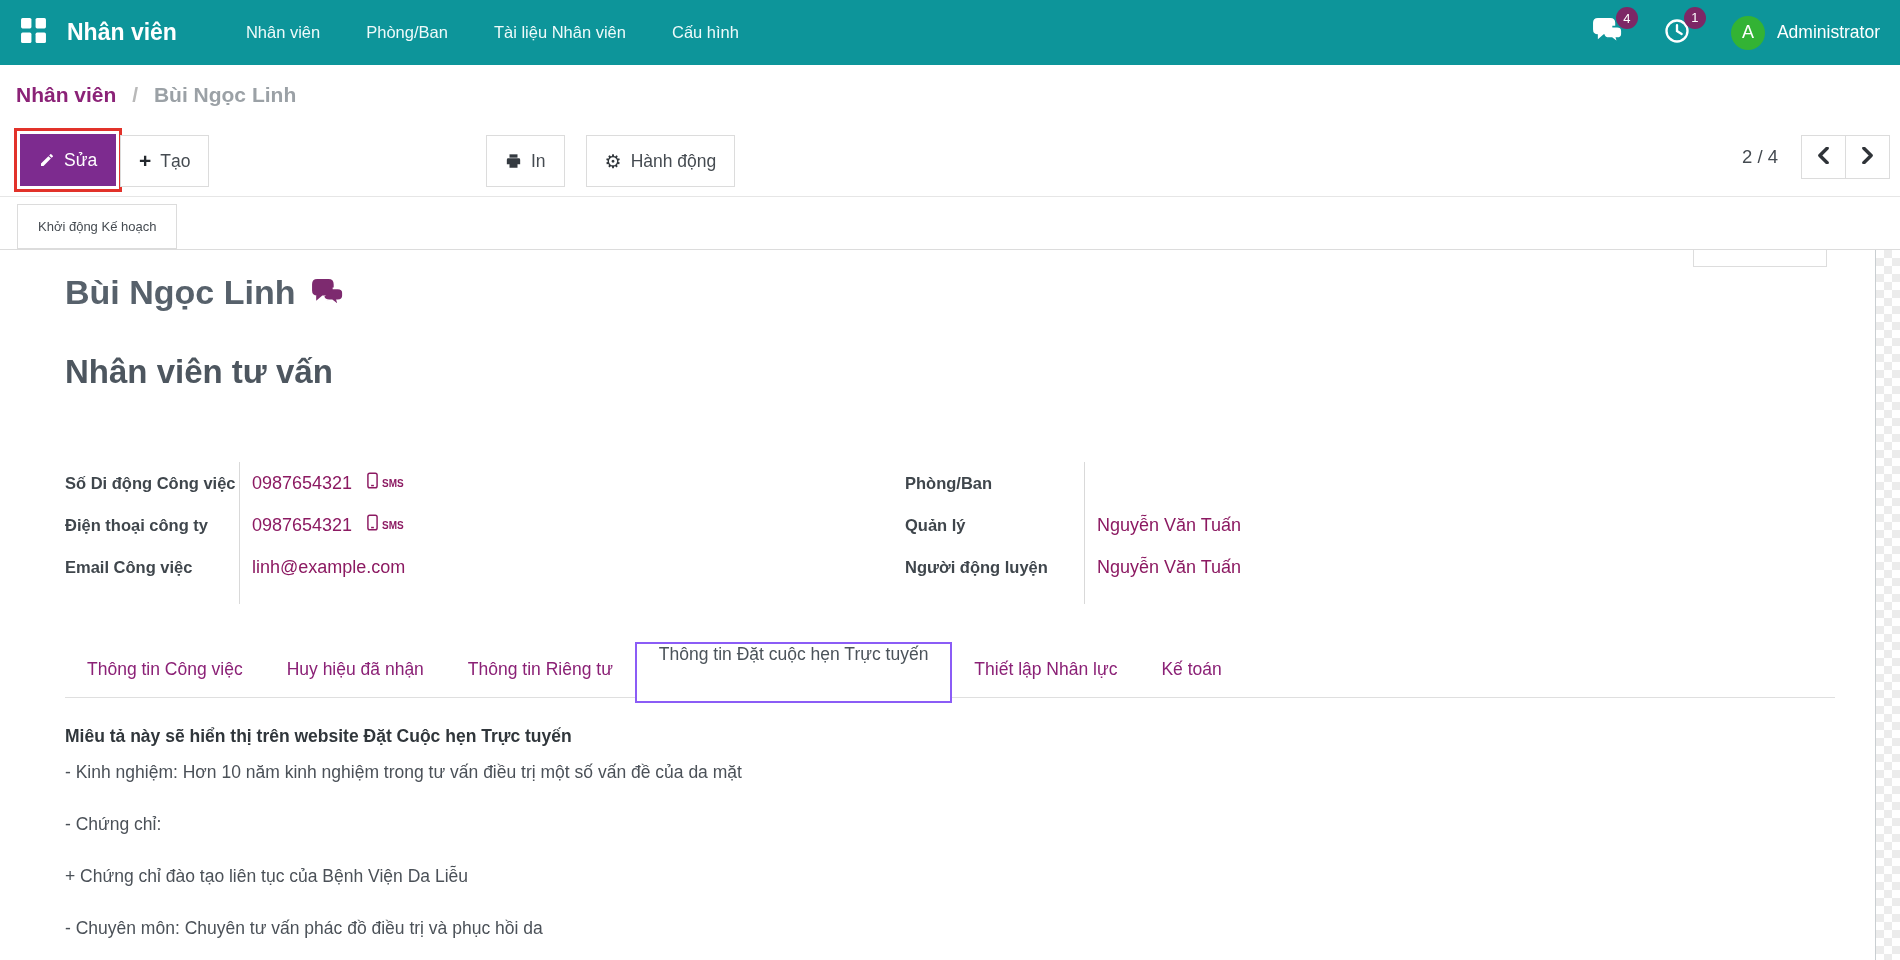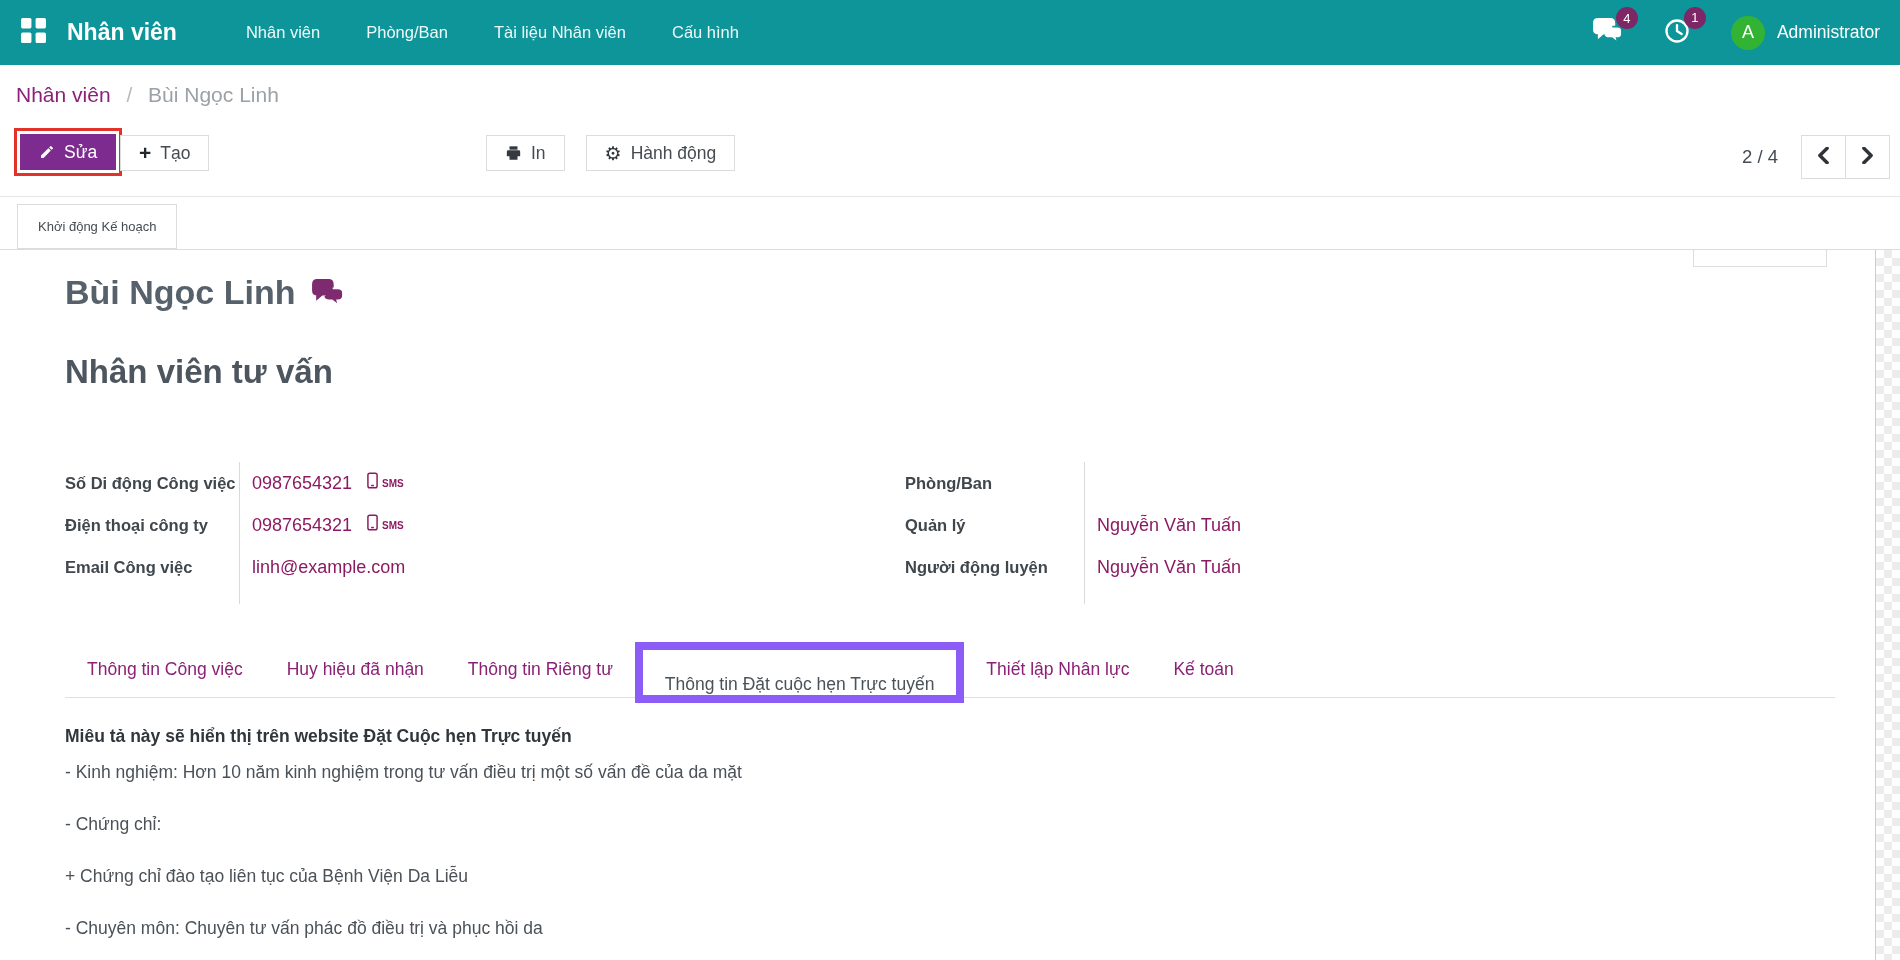--- a/index.html
+++ b/index.html
@@ -16,29 +16,29 @@
   .nav-menu { display:flex; margin-left:46px; height:65px; }
   .nav-item { padding:0 23px; line-height:65px; font-size:16.5px; color:#eefafa; cursor:pointer; }
   .nav-right { position:absolute; right:14px; top:0; height:65px; display:flex; align-items:center; }
   .nav-icon-btn { position:relative; margin-right:40px; cursor:pointer; display:flex; align-items:center; }
   .nav-badge { position:absolute; top:-10px; right:-15px; min-width:22px; height:22px; border-radius:11px; background:#7d2766; color:#fff; font-size:13px; display:flex; align-items:center; justify-content:center; }
   .avatar { width:34px; height:34px; border-radius:50%; background:#33b334; color:#fff; font-size:18px; display:flex; align-items:center; justify-content:center; margin-right:12px; }
   .username { color:#fff; font-size:17.5px; margin-right:6px; }
   .user-menu { display:flex; align-items:center; cursor:pointer; }
 
   
-  .breadcrumb-row { position:absolute; top:65px; left:0; width:100%; height:60px; background:#fff; }
+  .breadcrumb-row { position:absolute; top:65px; left:0; width:100%; height:60px; background:#fff;font-weight:bold; }
   .breadcrumb { position:absolute; left:16px; top:0; line-height:60px; font-size:21px; }
   .bc-parent { color:#8b2277; cursor:pointer; }
   .bc-sep { color:#b9b9b9; margin:0 10px; }
   .bc-current { color:#9ba1a6; }
 
   
   .buttons-row { position:absolute; top:125px; left:0; width:100%; height:72px; border-bottom:1px solid #e6e6e6; background:#fff; }
-  .btn { height:36px; display:inline-flex; align-items:center; justify-content:center; font-size:17.5px; font-family:inherit; border:1px solid #dcdcdc; background:#fff; color:#454b51; padding:8px 18px; cursor:pointer; white-space:nowrap; }
+  .btn { height:52px; display:inline-flex; align-items:center; justify-content:center; font-size:17.5px; font-family:inherit; border:1px solid #dcdcdc; background:#fff; color:#454b51; padding:8px 18px; cursor:pointer; white-space:nowrap; }
   .btn-primary { background:#7d2b8f; border-color:#7d2b8f; color:#fff; }
   .annotation-red { position:absolute; left:14px; top:3px; border:3px solid #e2322a; padding:3px; background:#fff; }
   .btn-create { position:absolute; left:120px; top:10px; }
   .center-group { position:absolute; left:486px; top:10px; display:flex; gap:21px; }
   .icon-gap { margin-right:9px; display:inline-flex; align-items:center; }
   .glyph-icon { font-size:19px; line-height:1; color:#2f353a; }
   .plus-glyph { font-size:21px; font-weight:700; color:#23282d; }
   .pager { position:absolute; right:10px; top:10px; display:flex; align-items:center; }
   .pager-count { font-size:18.5px; color:#454b51; margin-right:23px; }
   .pager-btns { display:flex; }
@@ -63,21 +63,21 @@
   .f-label { border-right:1px solid #d9d9d9; font-size:16.5px; font-weight:700; color:#3f464c; display:flex; align-items:center; white-space:nowrap; }
   .f-value { padding-left:12px; font-size:18px; display:flex; align-items:center; }
   .link { color:#8c1a62; cursor:pointer; text-decoration:none; }
   .sms-widget { display:inline-flex; align-items:center; margin-left:15px; cursor:pointer; gap:4px; }
   .sms-label { color:#8c1a62; font-size:10px; font-weight:700; }
 
   
   .tabs { position:absolute; left:65px; top:392px; width:1770px; height:56px; border-bottom:1px solid #dfdfdf; display:flex; align-items:stretch; }
   .tab { padding:0 22px; font-size:17.5px; color:#8b2176; display:flex; align-items:center; cursor:pointer; white-space:nowrap; }
   .tab.active { color:#4b535a; }
-  .tab-annotation { border:8px solid #8b5cf6; display:flex; align-items:flex-end; margin-bottom:-6px; background:#fff; z-index:1; }
+  .tab-annotation { border:2px solid #8b5cf6; display:flex; align-items:flex-start; margin-bottom:-6px; background:#fff; z-index:1; }
 
   
   .desc { position:absolute; left:65px; top:475px; width:1640px; }
   .desc-heading { font-size:17.5px; font-weight:700; color:#30363b; margin-bottom:13px; line-height:23px; }
   .desc-line { font-size:17.5px; color:#4b5158; margin-bottom:29px; line-height:23px; }
 
   
   .checker {
     position:absolute; left:1875px; top:250px; width:25px; height:710px;
     border-left:1px solid #c9ced1;

